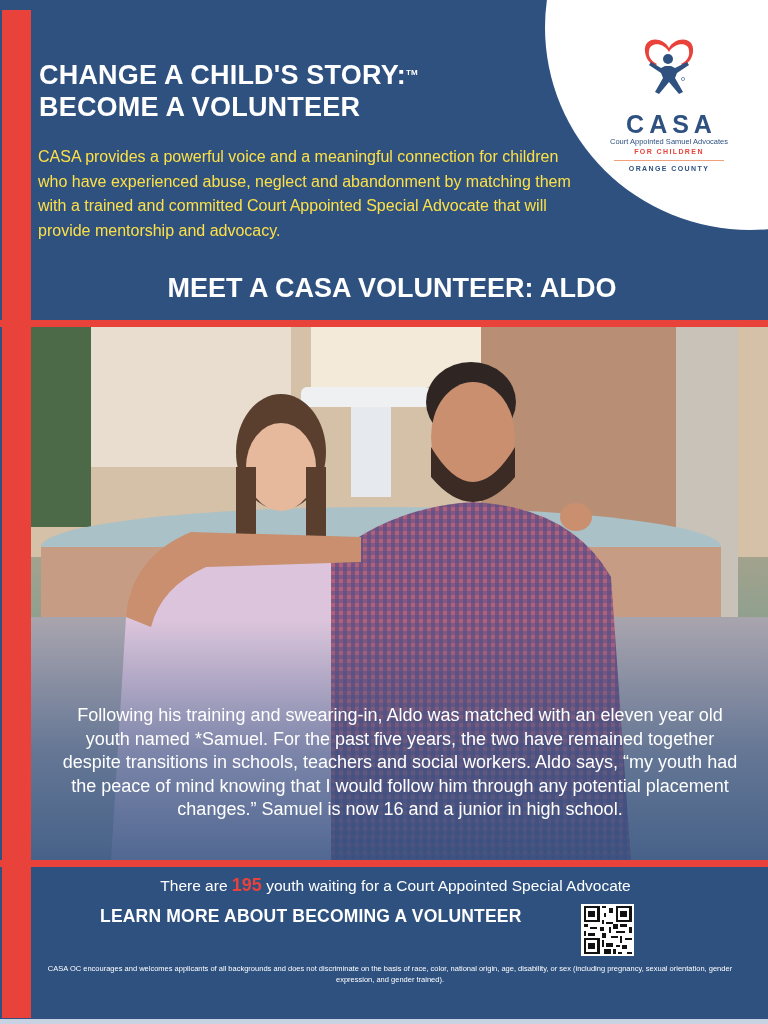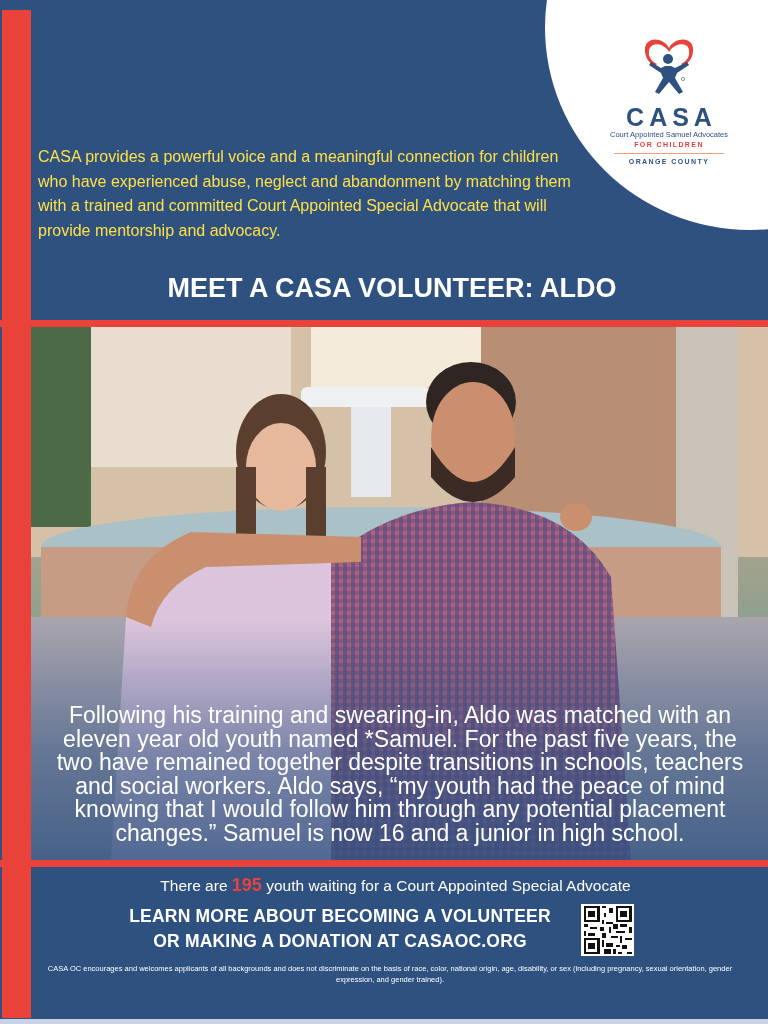--- a/index.html
+++ b/index.html
@@ -12,21 +12,21 @@
   .logo-circle {
     position: absolute; left: 545px; top: -175px; width: 410px; height: 405px;
     border-radius: 50%; background: #ffffff;
   }
   .logo {
     position: absolute; left: 596px; top: 34px; width: 146px; text-align: center;
   }
   .logo-mark { width: 64px; height: 62px; margin: 0 auto; display: block; }
   .logo-casa {
     font-family: "Liberation Sans", sans-serif; font-weight: 700; color: #2e5180;
-    font-size: 25px; letter-spacing: 5px; line-height: 26px; margin-top: 8px; padding-left: 5px;
+    font-size: 25px; letter-spacing: 5px; line-height: 26px; margin-top: 15px; padding-left: 5px;
   }
   .logo-sub { font-size: 7.5px; color: #2e5180; line-height: 9px; white-space: nowrap; }
   .logo-for { font-size: 7px; color: #e8423b; font-weight: 700; letter-spacing: 1.4px; line-height: 11px; }
   .logo-rule { height: 1px; background: #f0a07a; width: 110px; margin: 3px auto 3px; }
   .logo-oc { font-size: 7px; color: #2e5180; font-weight: 700; letter-spacing: 1.4px; line-height: 10px; }
 
   
   .red-vert { position: absolute; left: 2px; top: 10px; width: 29px; height: 1008px; background: #e8423b; }
   .red-h1 { position: absolute; left: 0; top: 320px; width: 768px; height: 7px; background: #e8423b; }
   .red-h2 { position: absolute; left: 0; top: 860px; width: 768px; height: 7px; background: #e8423b; }
@@ -50,28 +50,28 @@
     position: absolute; left: 31px; top: 327px; width: 737px; height: 533px; overflow: hidden;
     background: linear-gradient(180deg, #c9b59b 0%, #b8a58c 30%, #8fa08e 55%, #9aa0b0 80%, #7c87ad 100%);
   }
   .photo svg { position: absolute; left: 0; top: 0; }
   .photo-overlay {
     position: absolute; left: 0; bottom: 0; width: 100%; height: 240px;
     background: linear-gradient(180deg, rgba(46,81,128,0) 0%, rgba(46,81,128,0.55) 55%, rgba(46,81,128,0.8) 100%);
   }
   .story {
     position: absolute; left: 24px; top: 377px; width: 690px; text-align: center; color: #fff;
-    font-size: 23px; line-height: 23.5px;
+    font-size: 18px; line-height: 23.5px;
   }
 
   
   .waiting { position: absolute; left: 31px; top: 874px; width: 737px; text-align: center; color: #fff; font-size: 15.5px; line-height: 22px; padding-right: 8px; }
   .waiting .num { color: #e8423b; font-weight: 700; font-size: 18px; }
   .cta {
-    position: absolute; left: 100px; top: 904px; width: 480px; text-align: center; color: #fff;
+    position: absolute; left: 100px; top: 904px; width: 480px; text-align: left; color: #fff;
     font-weight: 700; font-size: 17.5px; line-height: 25px; letter-spacing: 0.2px;
   }
   .qr { position: absolute; left: 581px; top: 904px; width: 53px; height: 52px; background: #fff; padding: 2px; }
   .disclaimer {
     position: absolute; left: 40px; top: 963px; width: 700px; text-align: center; color: #fff;
     font-size: 7.5px; line-height: 11px;
   }
   .bottom-strip { position: absolute; left: 0; top: 1019px; width: 768px; height: 5px; background: #c9d2e3; }
 </style>
 </head>
@@ -88,20 +88,24 @@
       <path d="M14 28 L24 34 L28 32 L34 32 L38 34 L50 28 L52 31 L40 39 L38 44 L46 58 L42 60 L32 48 L22 60 L18 58 L26 44 L24 39 L12 31 Z" fill="#2e5180"></path>
       <circle cx="46" cy="45" r="1.6" fill="none" stroke="#2e5180" stroke-width="0.6"></circle>
     </svg>
     <div class="logo-casa">CASA</div>
     <div class="logo-sub">Court Appointed Samuel Advocates</div>
     <div class="logo-for">FOR CHILDREN</div>
     <div class="logo-rule"></div>
     <div class="logo-oc">ORANGE COUNTY</div>
   </div>
 
+  <div class="headline">
+    <div><span>CHANGE A CHILD'S STORY:</span><sup>TM</sup></div>
+    <div>BECOME A VOLUNTEER</div>
+  </div>
 
   <div class="intro">CASA provides a powerful voice and a meaningful connection for children who have experienced abuse, neglect and abandonment by matching them with a trained and committed Court Appointed Special Advocate that will provide mentorship and advocacy.</div>
 
   <div class="meet">MEET A CASA VOLUNTEER: ALDO</div>
 
   <div class="photo">
     <svg width="737" height="533" viewBox="0 0 737 533">
       <defs>
         <pattern id="gingham" width="8" height="8" patternUnits="userSpaceOnUse">
           <rect width="8" height="8" fill="#b0607a"></rect>
@@ -145,21 +149,20 @@
   <div class="red-h2"></div>
 
   <div class="waiting">
     <span>There are</span>
     <span class="num">195</span>
     <span>youth waiting for a Court Appointed Special Advocate</span>
   </div>
 
   <div class="cta">
     <div>LEARN MORE ABOUT BECOMING A VOLUNTEER</div>
-    <div>OR MAKING A DONATION AT CASAOC.ORG</div>
   </div>
 
   <div class="qr">
     <svg width="49" height="48" viewBox="0 0 21 21" shape-rendering="crispEdges">
       <rect width="21" height="21" fill="#fff"></rect>
       <path fill="#111" d="M0 0h7v7H0zM1 1v5h5V1zM2 2h3v3H2z M14 0h7v7h-7zM15 1v5h5V1zM16 2h3v3h-3z M0 14h7v7H0zM1 15v5h5v-5zM2 16h3v3H2z M8 0h2v1H8zM11 1h2v2h-2zM9 3h1v2H9zM8 6h1v2H8zM10 7h3v1h-3zM0 8h2v1H0zM3 9h3v1H3zM7 9h2v2H7zM11 9h1v3h-1zM13 8h2v2h-2zM16 8h3v1h-3zM20 9h1v3h-1zM14 11h4v1h-4zM0 11h1v2H0zM2 12h3v1H2zM8 12h2v2H8zM12 13h3v1h-3zM16 13h1v3h-1zM18 14h3v1h-3zM8 15h1v3H8zM10 16h3v2h-3zM14 17h2v1h-2zM17 17h2v2h-2zM9 19h3v2H9zM13 19h1v2h-1zM15 20h2v1h-2zM19 20h2v1h-2z"></path>
     </svg>
   </div>
 
   <div class="disclaimer">CASA OC encourages and welcomes applicants of all backgrounds and does not discriminate on the basis of race, color, national origin, age, disability, or sex (including pregnancy, sexual orientation, gender expression, and gender trained).</div>

